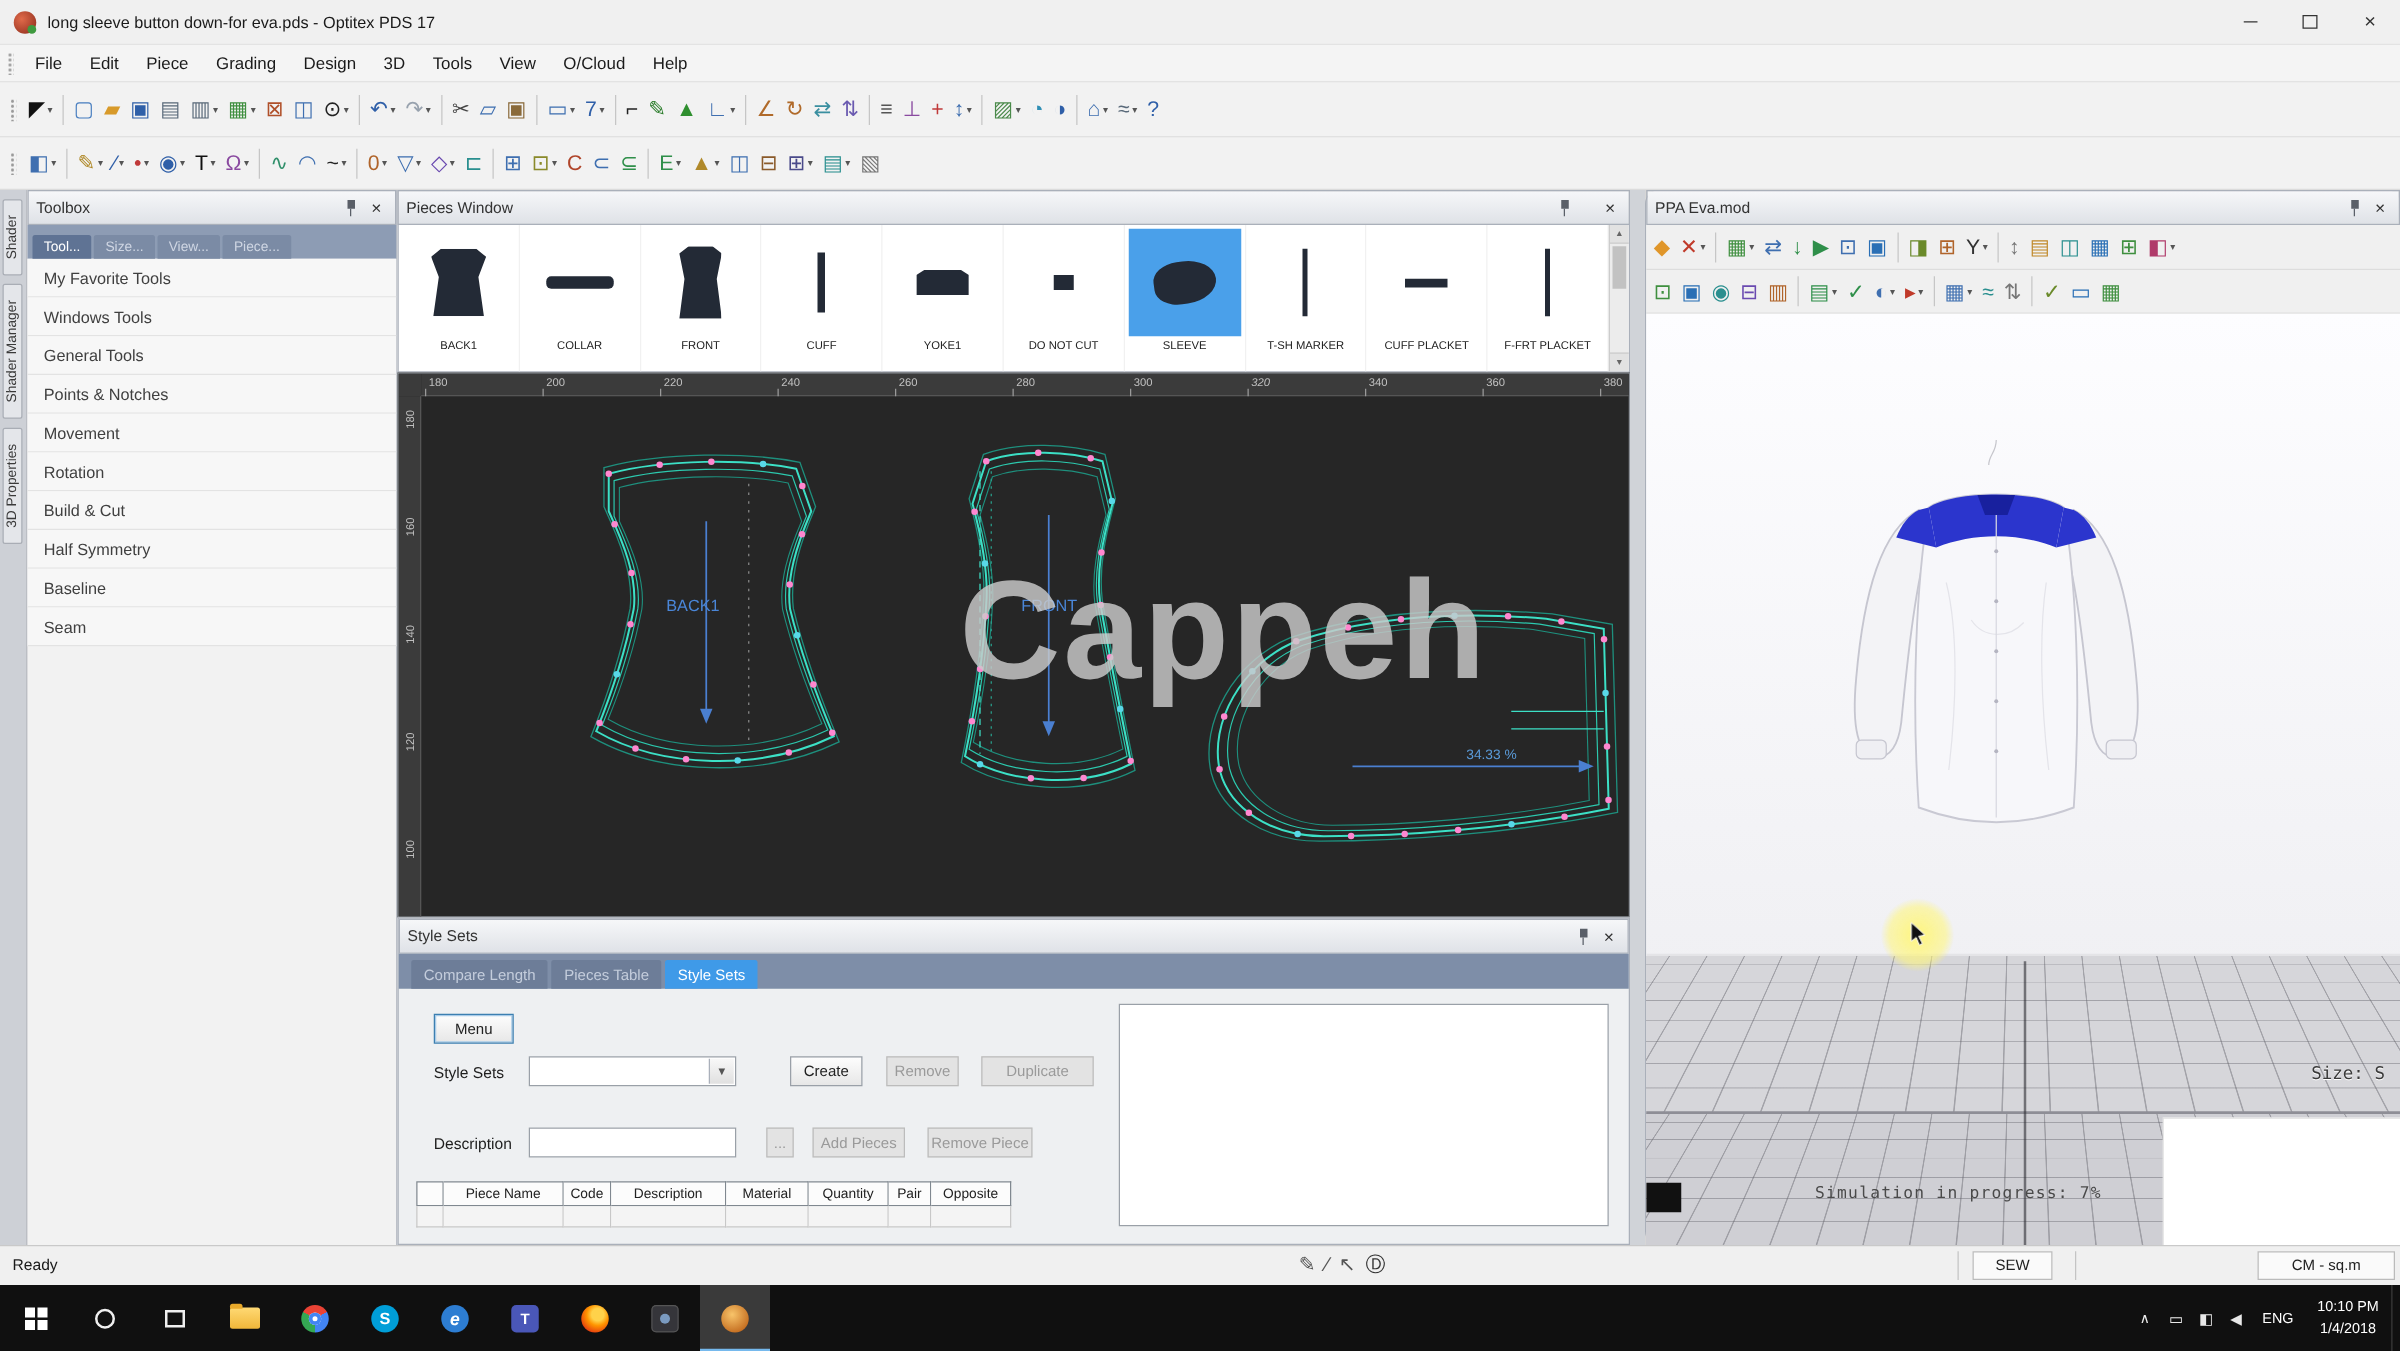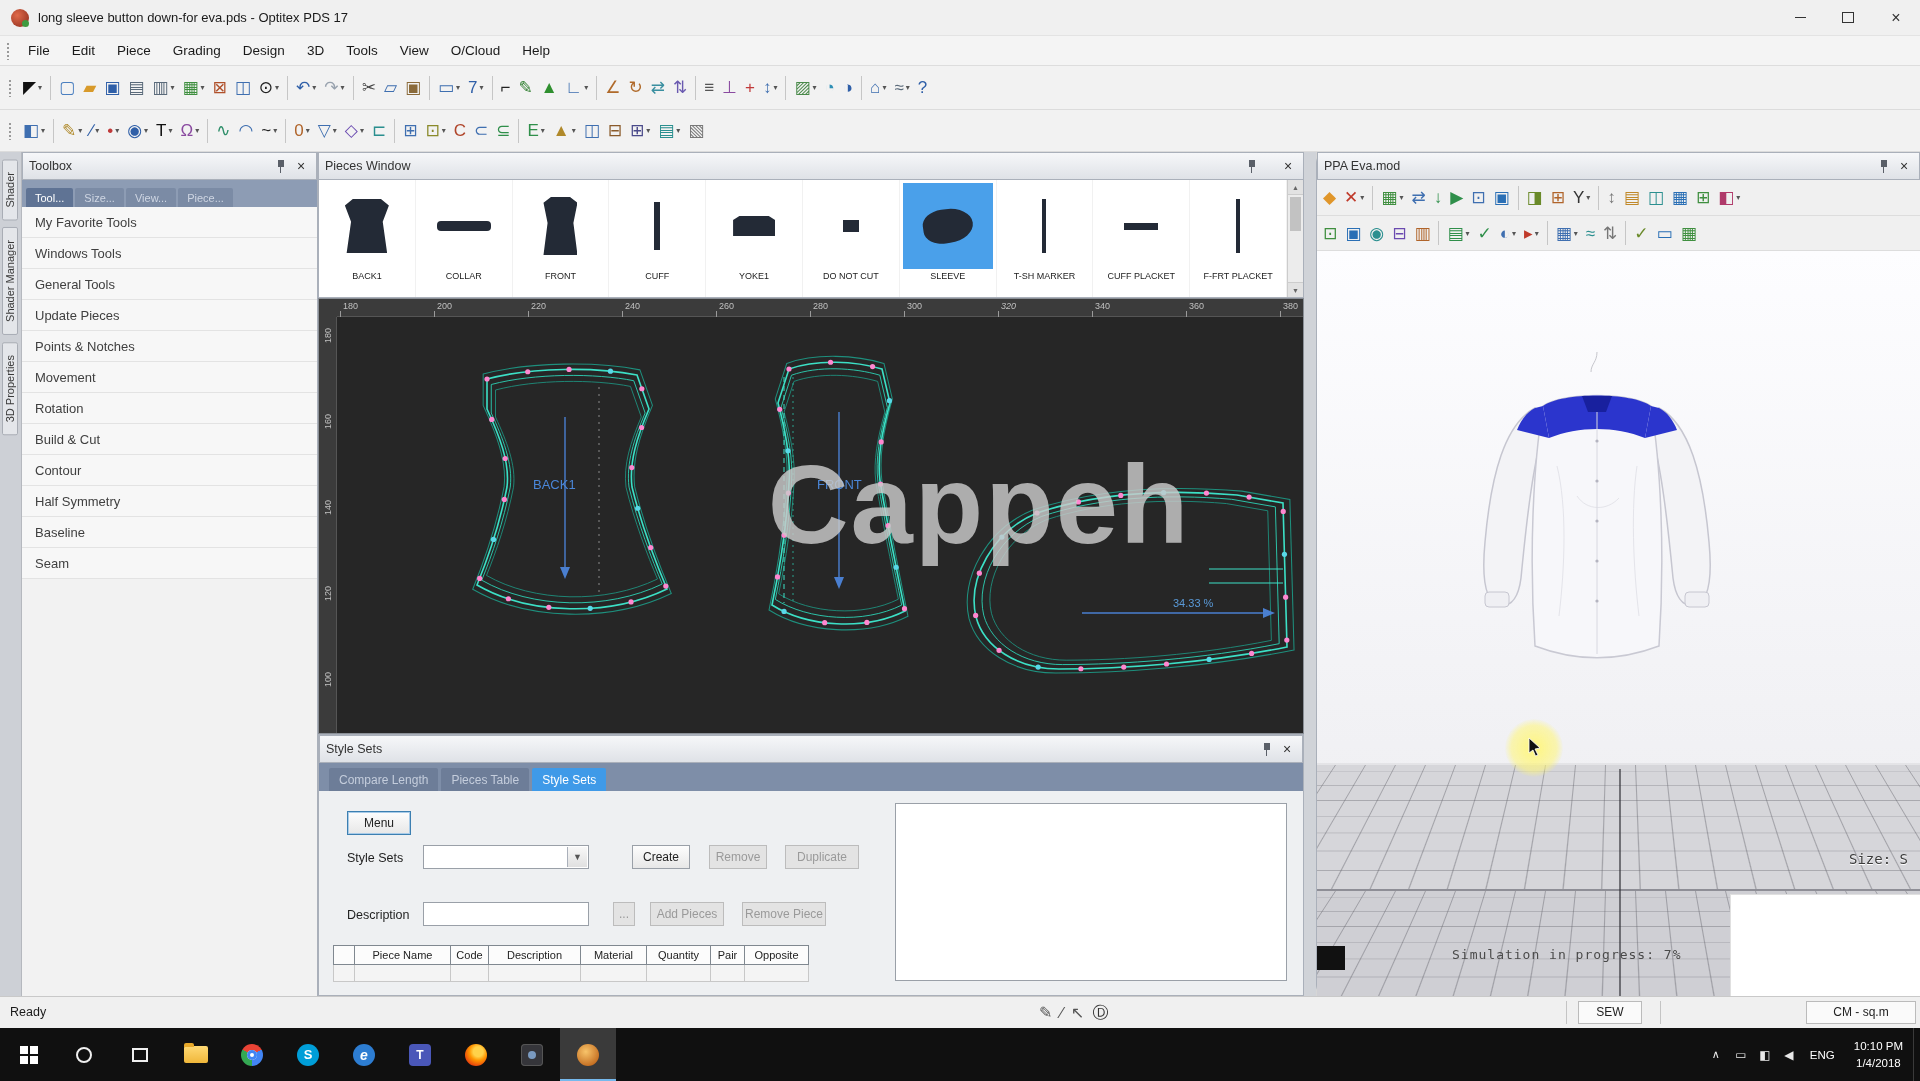--- a/index.html
+++ b/index.html
@@ -98,21 +98,21 @@
   .btn.focused { border-color:#3c7fb1; box-shadow:inset 0 0 0 1px #a8cbe8; }
   .btn.disabled { background:#e3e3e3; color:#9a9a9a; border-color:#bcbcbc; }
   .field { position:absolute; background:#fff; border:1px solid #9aa0a8; height:24px; }
   .combo-arrow { position:absolute; right:1px; top:1px; bottom:1px; width:20px; background:linear-gradient(#f8f8f8,#e0e0e0); border-left:1px solid #aab0ba; display:flex; align-items:center; justify-content:center; font-size:9px; color:#555; }
   .ss-label { position:absolute; font-size:12.5px; color:#1e1e1e; }
   #ss-menu-btn { left:28px; top:22px; width:64px; }
   #ss-sets-label { left:28px; top:62px; }
   #ss-combo { left:104px; top:56px; width:166px; }
   #ss-create { left:313px; top:56px; width:58px; }
   #ss-remove { left:390px; top:56px; width:58px; }
-  #ss-duplicate { left:466px; top:56px; width:74px; }
+  #ss-duplicate { left:466px; top:56px; width:90px; }
   #ss-desc-label { left:28px; top:119px; }
   #ss-desc-field { left:104px; top:113px; width:166px; }
   #ss-dots-btn { left:294px; top:113px; width:22px; }
   #ss-add-btn { left:331px; top:113px; width:74px; }
   #ss-removepiece-btn { left:423px; top:113px; width:84px; }
   #ss-table { position:absolute; left:14px; top:156px; }
   .ss-tr { display:flex; }
   .ss-th { height:20px; border:1px solid #808890; border-left:none; background:#fcfcfc; font-size:11px; display:flex; align-items:center; justify-content:center; white-space:nowrap; overflow:hidden; }
   .ss-tr .ss-th:first-child { border-left:1px solid #808890; }
   .ss-td { height:17px; border:1px solid #c8c8c8; border-top:none; border-left:none; background:#f4f4f4; }
@@ -466,26 +466,24 @@
       <div id="toolbox-tabs">
           <div class="tbx-tab active">Tool...</div>
           <div class="tbx-tab">Size...</div>
           <div class="tbx-tab">View...</div>
           <div class="tbx-tab">Piece...</div>
         </div>
       <div id="toolbox-items">
           <div class="tbx-item">My Favorite Tools</div>
           <div class="tbx-item">Windows Tools</div>
           <div class="tbx-item">General Tools</div>
-          <div class="tbx-item">Update Pieces</div>
           <div class="tbx-item">Points &amp; Notches</div>
           <div class="tbx-item">Movement</div>
           <div class="tbx-item">Rotation</div>
           <div class="tbx-item">Build &amp; Cut</div>
-          <div class="tbx-item">Contour</div>
           <div class="tbx-item">Half Symmetry</div>
           <div class="tbx-item">Baseline</div>
           <div class="tbx-item">Seam</div>
         </div>
     </div>
 
     <div id="center">
       <div id="pw-header" class="panel-header">
         <span class="ph-title">Pieces Window</span>
         <span class="pin-icon"></span>

